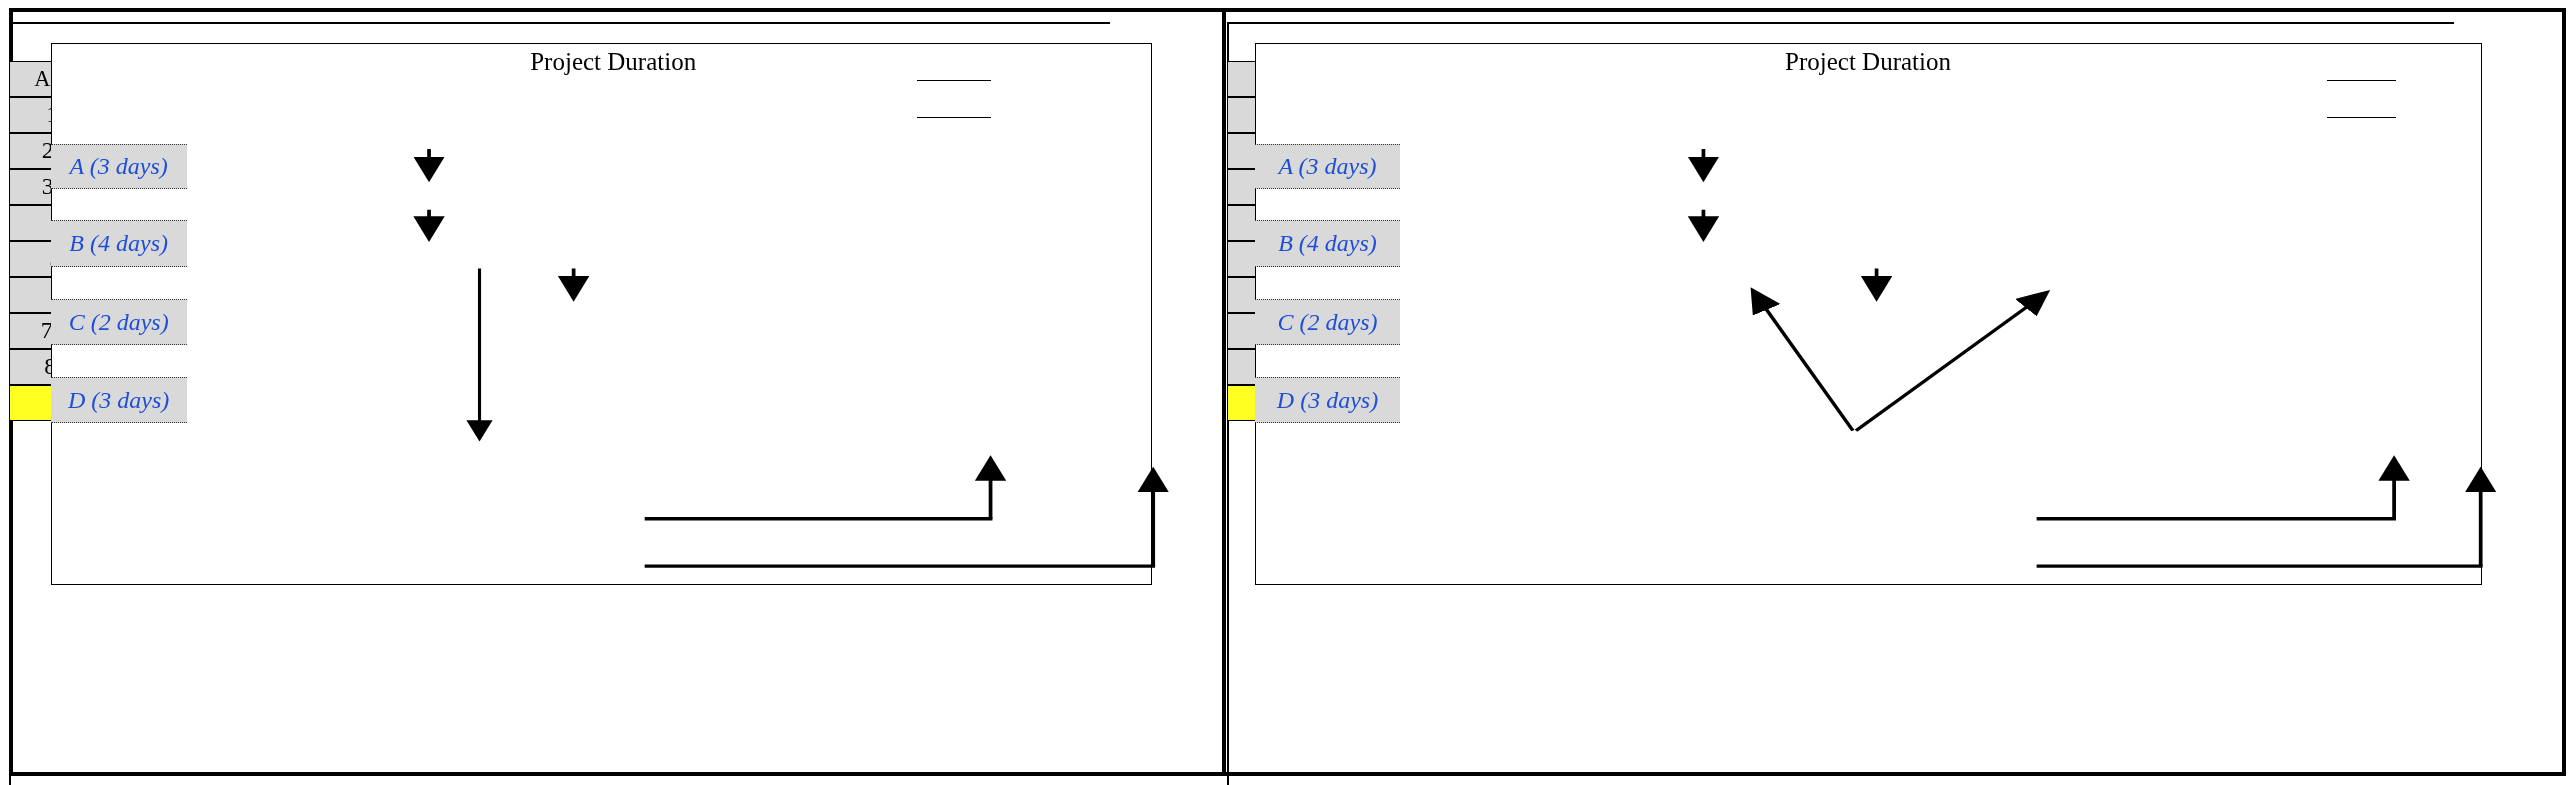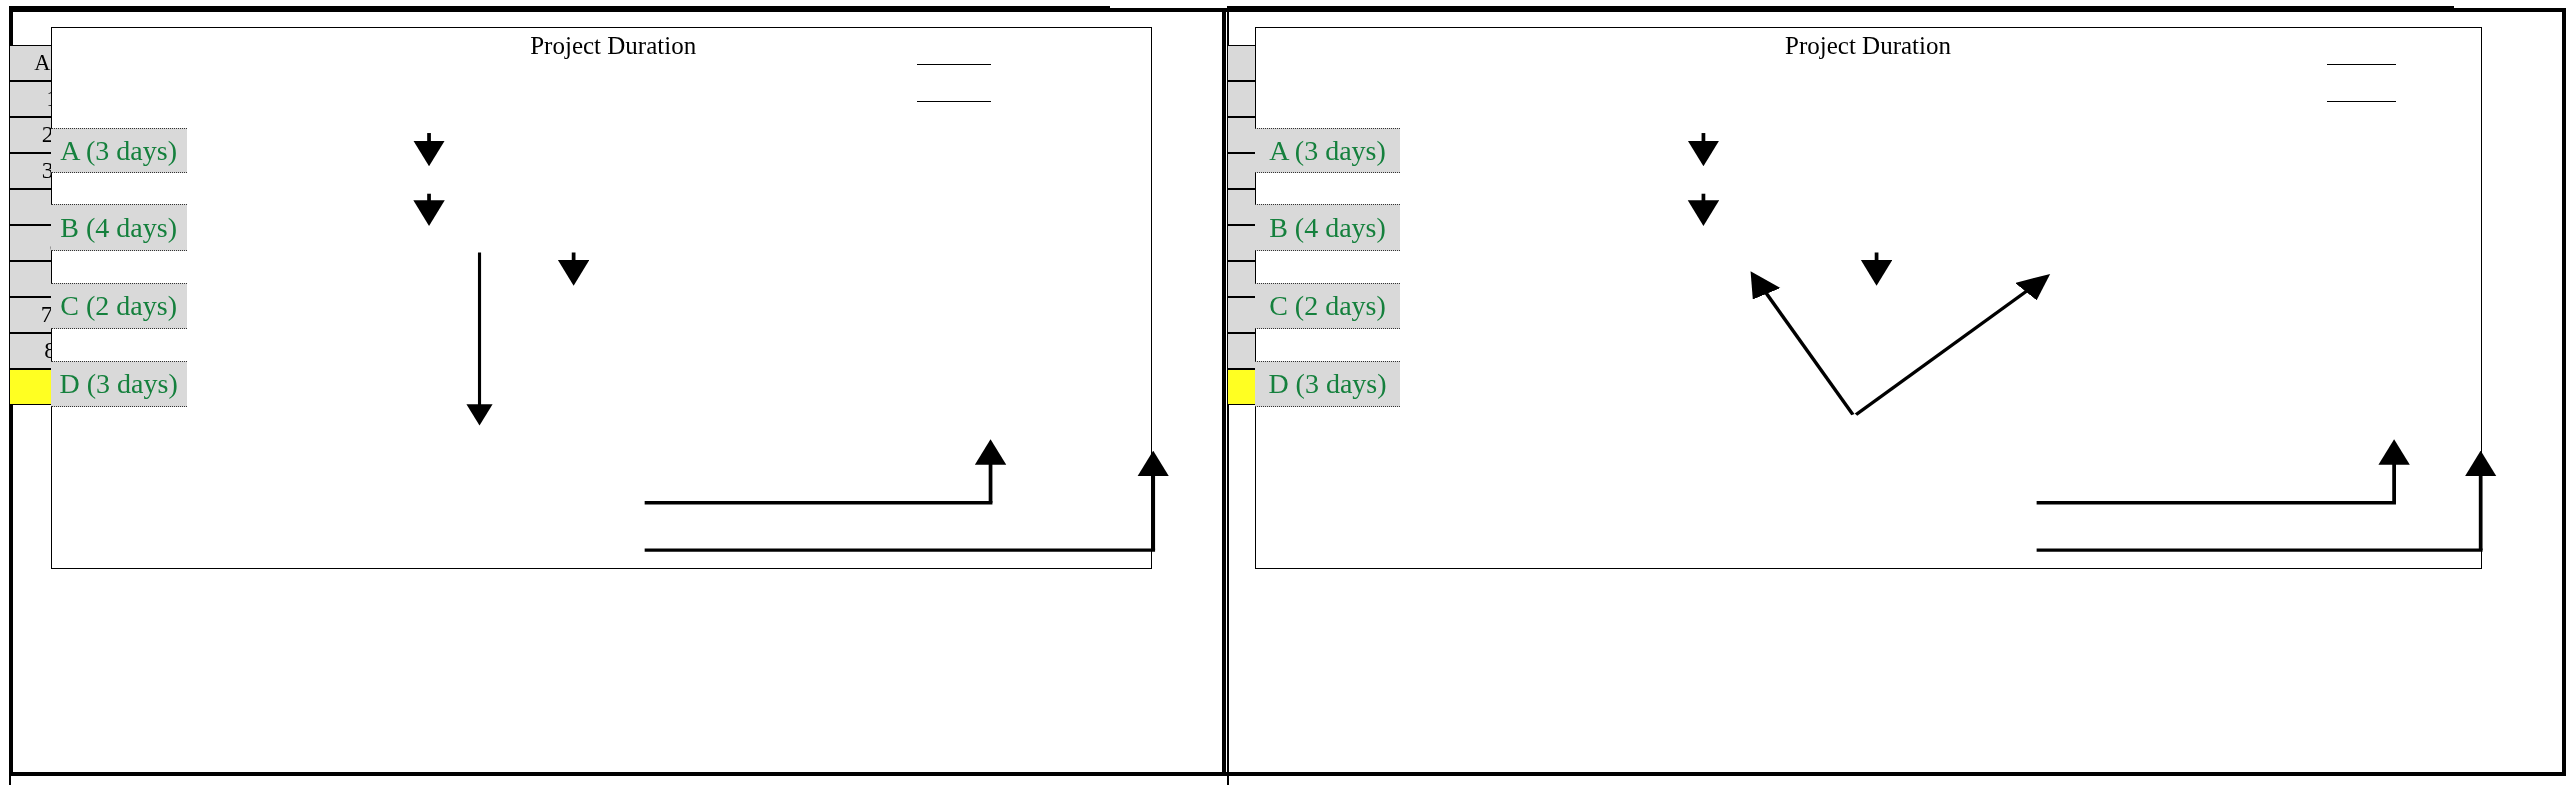--- a/index.html
+++ b/index.html
@@ -24,21 +24,21 @@
 
   
   .panel-divider{
     position:absolute;
     top:7.5px;
     left:1222px;
     width:4.4px;height:768px;
     background:#000;
   }
 
-  .panel{ position:absolute; top:6px; height:584px; }
+  .panel{ position:absolute; top:22px; height:584px; }
   .panel.left{  left:8.7px;   width:1214px; }
   .panel.right{ left:1227px; width:1339px; }
 
   
   .tbl-border{
     position:absolute;
     border:1.9px solid #000;
     box-sizing:border-box;
     background:#fff;
   }
@@ -60,24 +60,25 @@
     box-sizing:border-box;
   }
   .hdrcell.yellow{ background:#ffff22; }
   .hdrcell.activities{ font-size:22.4px; }
 
   
   .actlabel{
     position:absolute;
     background:#d9d9d9;
     display:flex;align-items:center;justify-content:center;
-    font-size:28px;color:#15803d;
+    font-size:24px;color:#1d4ed8;
     box-sizing:border-box;
     border-top:1.2px dotted #333;
     border-bottom:1.2px dotted #333;
+    font-style:italic;
   }
 
   
   .vline{ background:#000; width:1.9px; }
   .hline{ background:#000; height:1.9px; }
 
   .svgover{
     position:absolute;left:0;top:0;
     width:100%;height:100%;
     overflow:visible;

